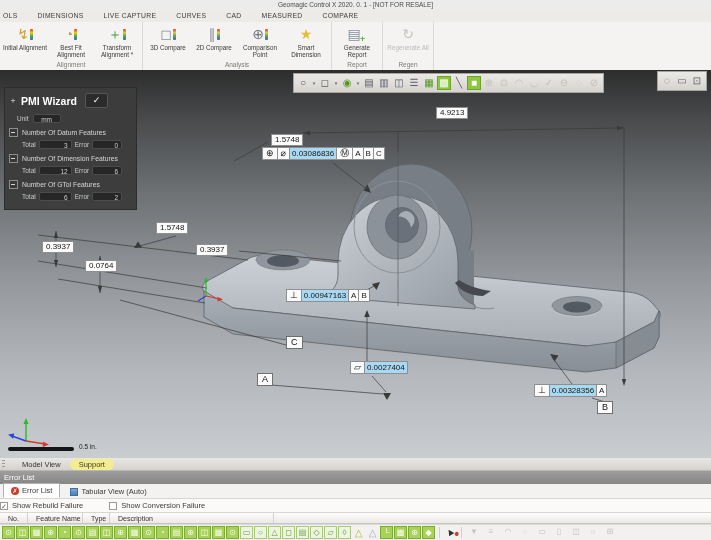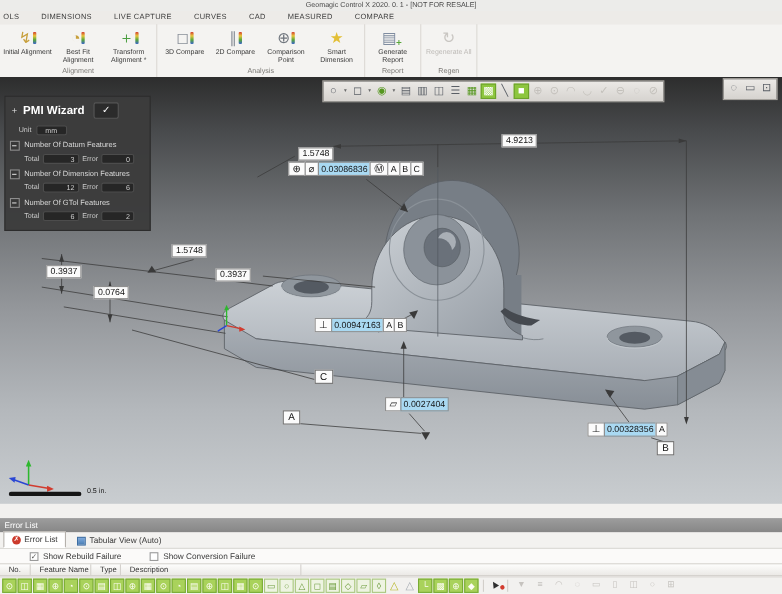--- a/index.html
+++ b/index.html
@@ -81,21 +81,21 @@
          background:linear-gradient(#9d9d9d,#868686);color:#fff;font-size:7.5px;line-height:13px;padding-left:4px;}
   #eltabs{position:absolute;top:484px;left:0;width:711px;height:15px;box-sizing:border-box;background:#f3f2f0;
           border-bottom:1px solid #d8d5d1;display:flex;align-items:flex-end;padding-left:3px;gap:3px;font-size:7.5px;}
   .eltab{display:flex;align-items:center;gap:3px;padding:2px 7px;color:#3a3a3a;line-height:9px;}
   .eltab.active{background:#fff;border:1px solid #b5b1ac;border-bottom:1px solid #fff;}
   .err-ic{width:8px;height:8px;border-radius:50%;background:#cc3a2c;color:#fff;font-size:6px;line-height:8px;
           text-align:center;flex:none;}
   .tbl-ic{width:8px;height:8px;background:linear-gradient(#7ea9dd,#4a7fb5);border:1px solid #3c6da3;
           box-sizing:border-box;flex:none;}
   #filters{position:absolute;top:499px;left:0;width:711px;height:13px;box-sizing:border-box;background:#fbfaf9;
-           display:flex;align-items:center;padding-left:27px;font-size:7.5px;color:#3a3a3a;}
+           display:flex;align-items:center;padding-left:0;font-size:7.5px;color:#3a3a3a;}
   .filter{display:flex;align-items:center;margin-right:26px;}
   .cb{width:8px;height:8px;border:1px solid #9a9a9a;background:#fff;margin-right:4px;font-size:7px;
       line-height:8px;text-align:center;color:#5a5a5a;box-sizing:border-box;flex:none;}
   #thead{position:absolute;top:512px;left:0;width:711px;height:12px;box-sizing:border-box;
          background:linear-gradient(#fdfdfc,#ebe9e6);border-top:1px solid #dad7d3;border-bottom:1px solid #c9c6c2;
          display:flex;font-size:7px;color:#333;}
   .th{border-right:1px solid #d4d1cd;height:100%;line-height:11px;padding-left:8px;box-sizing:border-box;flex:none;}
   #strip{position:absolute;top:524px;left:0;width:711px;height:16px;box-sizing:border-box;background:#f2f1ef;
          border-top:1px solid #dcd9d5;display:flex;align-items:center;padding-left:2px;gap:1px;}
   .si{width:13px;height:13px;box-sizing:border-box;font-size:8px;line-height:11px;text-align:center;flex:none;position:relative;}
@@ -386,21 +386,21 @@
           <div class="psec-row">
             <span>Total</span>
             <span class="pfield" style="width: 33px;">6</span>
             <span>Error</span>
             <span class="pfield" style="width: 30px;">2</span>
           </div>
         </div>
     </div>
 
     <div id="annos">
-        <div class="dim" style="left: 436px; top: 52px; margin-left: 20px;">4.9213</div>
+        <div class="dim" style="left: 436px; top: 37px;">4.9213</div>
         <div class="dim" style="left: 271px; top: 64px;">1.5748</div>
         <div class="dim" style="left: 156px; top: 152px;">1.5748</div>
         <div class="dim" style="left: 42px; top: 171px;">0.3937</div>
         <div class="dim" style="left: 196px; top: 174px;">0.3937</div>
         <div class="dim" style="left: 85px; top: 190px;">0.0764</div>
         <div class="datum" style="left: 257px; top: 303px;">A</div>
         <div class="datum" style="left: 597px; top: 331px;">B</div>
         <div class="datum" style="left: 286px; top: 266px;">C</div>
         <div class="fcf" style="left: 263px; top: 77px;">
           <span class="sym">⊕</span>
@@ -425,20 +425,25 @@
           <span class="sym">⊥</span>
           <span class="hl">0.00328356</span>
           <span>A</span>
         </div>
       </div>
 
     <div id="scalebar"></div>
     <span id="scalelabel">0.5 in.</span>
   </div>
 
+  <div id="vtabs">
+    <span class="grip"></span>
+  <span class="vtab">Model View</span>
+      <span class="vtab active">Support</span>
+    </div>
 
   <div id="elhdr">
     <span>Error List</span>
   </div>
 
   <div id="eltabs">
       <div class="eltab active">
         <span class="err-ic">✗</span>
         <span>Error List</span>
       </div>

